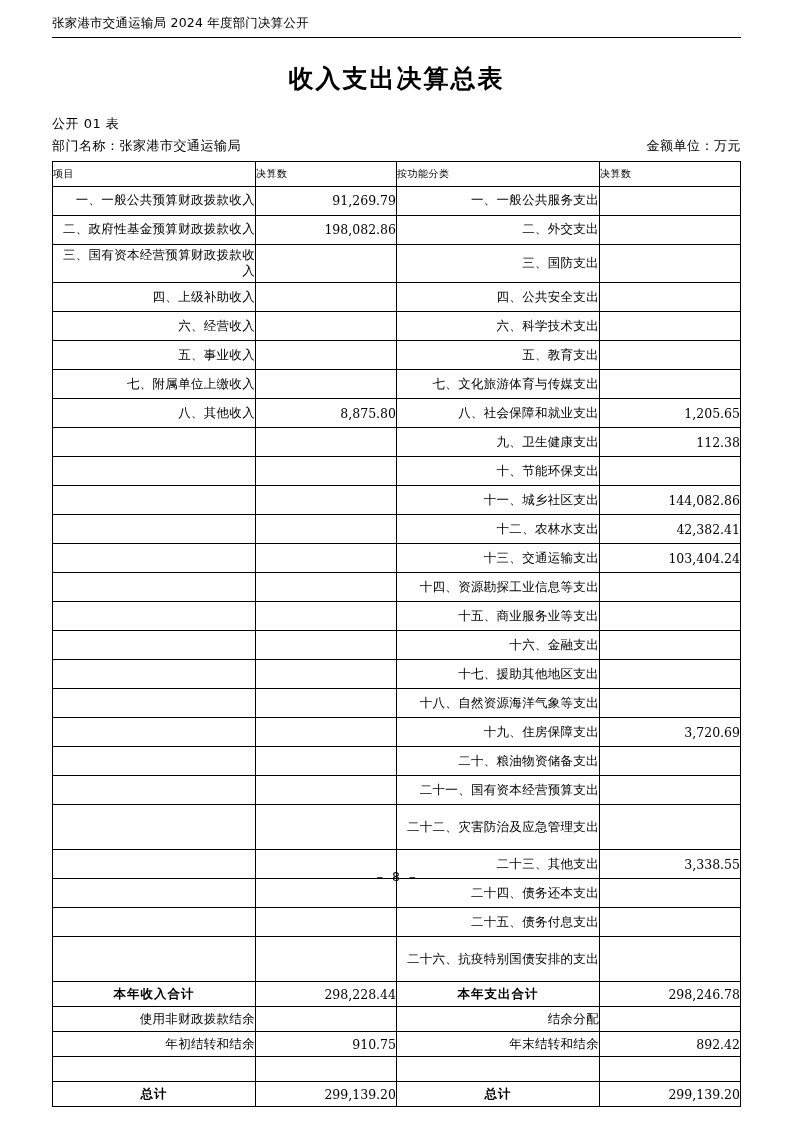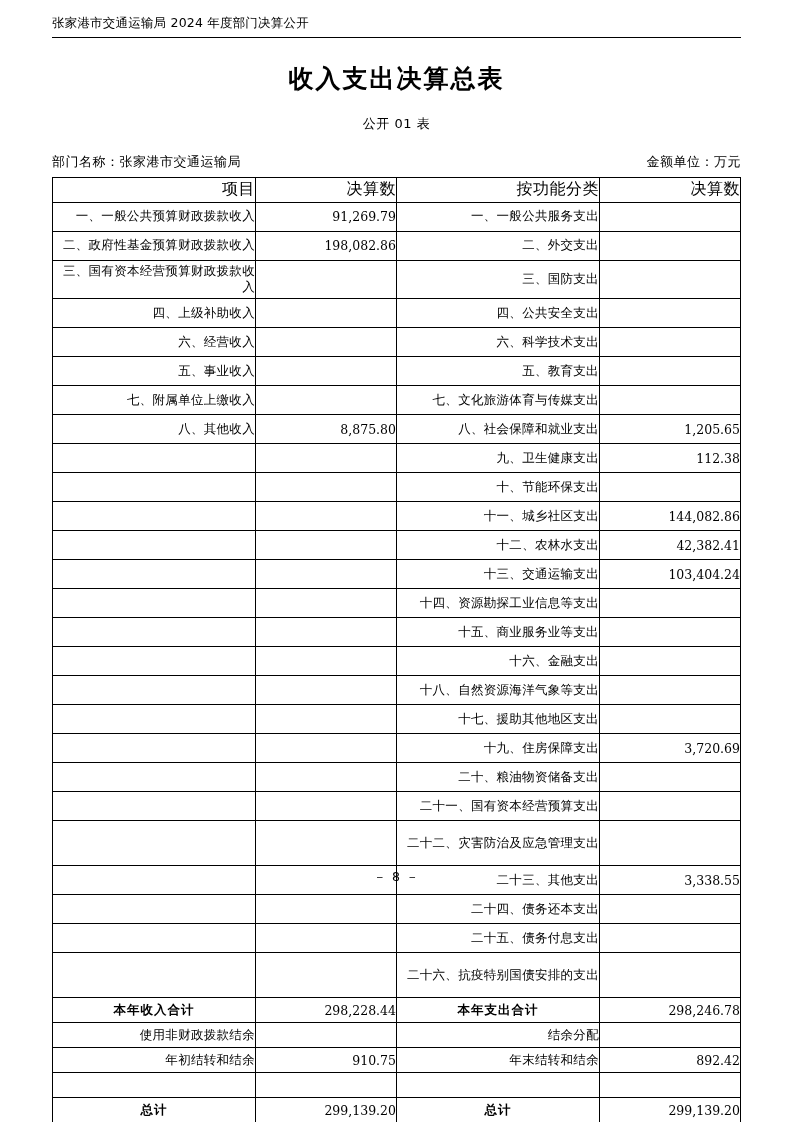--- a/index.html
+++ b/index.html
@@ -36,31 +36,31 @@
   
   .doc-title {
     text-align: center;
     font-size: 25px;
     font-weight: bold;
     letter-spacing: 2px;
     margin-top: 24px;
     font-family: Liberation Mono, monospace;
   }
   .sheet-no {
-    text-align: center;
+    text-align: left;
     font-size: 13px;
     margin-top: 20px;
     letter-spacing: 0.5px;
   }
   .meta-row {
     display: flex;
     justify-content: space-between;
     align-items: flex-end;
     font-size: 13px;
-    margin-top: 20px;
+    margin-top: 4px;
     margin-bottom: 6px;
   }
   .meta-left { letter-spacing: 0.5px; }
   .meta-right { letter-spacing: 0.5px; }
 
   
   table.fin {
     width: 100%;
     border-collapse: collapse;
     table-layout: fixed;
@@ -72,22 +72,22 @@
     height: 24px;
     vertical-align: middle;
   }
   .grp-head {
     text-align: center;
     font-size: 13.5px;
     letter-spacing: 1px;
     height: 26px;
   }
   .col-head {
-    text-align: right;
-    font-size: 16px;
+    text-align: left;
+    font-size: 10px;
     height: 26px;
     letter-spacing: 0.5px;
   }
   .item-cell {
     padding-left: 12px;
     font-size: 12.5px;
     letter-spacing: 0.3px;
     line-height: 1.35;
     text-align: right;
   }
@@ -246,27 +246,27 @@
         </tr>
         <tr>
           <td class="item-cell wrap"></td>
           <td class="num-cell"></td>
           <td class="item-cell wrap">十六、金融支出</td>
           <td class="num-cell"></td>
         </tr>
         <tr>
           <td class="item-cell wrap"></td>
           <td class="num-cell"></td>
+          <td class="item-cell wrap">十七、援助其他地区支出</td>
+          <td class="num-cell"></td>
+        </tr>
+        <tr>
+          <td class="item-cell wrap"></td>
+          <td class="num-cell"></td>
           <td class="item-cell wrap">十八、自然资源海洋气象等支出</td>
-          <td class="num-cell"></td>
-        </tr>
-        <tr>
-          <td class="item-cell wrap"></td>
-          <td class="num-cell"></td>
-          <td class="item-cell wrap">十七、援助其他地区支出</td>
           <td class="num-cell"></td>
         </tr>
         <tr>
           <td class="item-cell wrap"></td>
           <td class="num-cell"></td>
           <td class="item-cell wrap">十九、住房保障支出</td>
           <td class="num-cell">3,720.69</td>
         </tr>
         <tr>
           <td class="item-cell wrap"></td>

